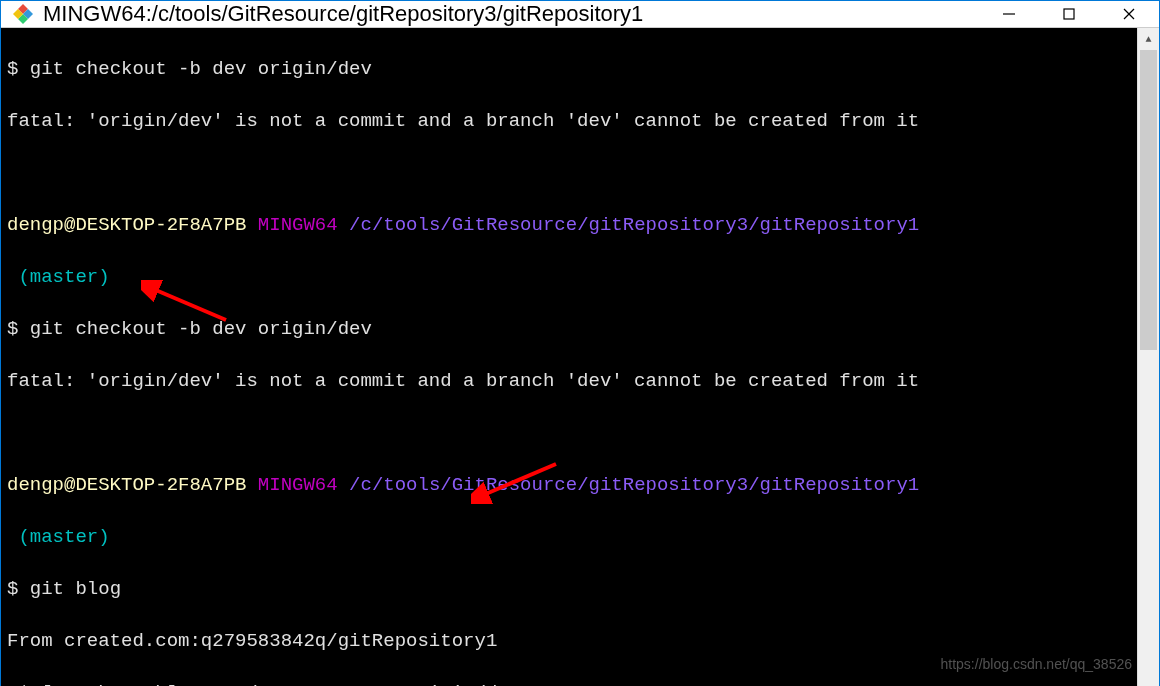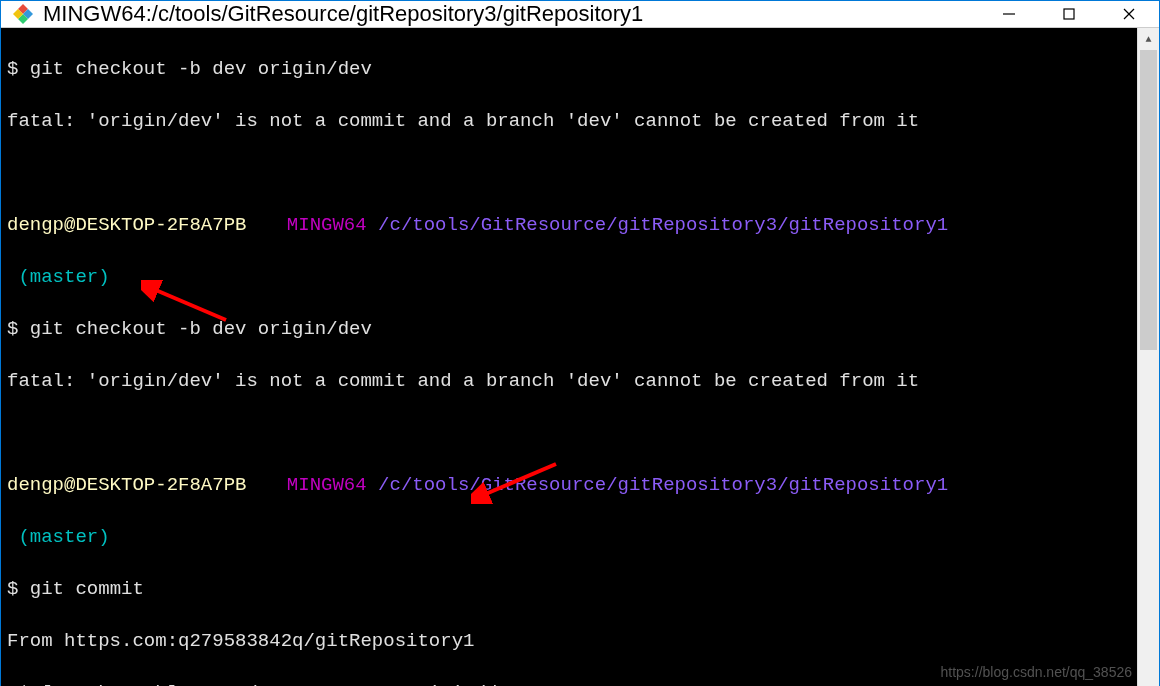--- a/index.html
+++ b/index.html
@@ -88,30 +88,30 @@
       position: absolute;
       top: 22px;
       left: 2px;
       right: 2px;
       height: 300px;
       background: #ccc;
     }
     .line { display: block; }
     .white { color: #e0e0e0; }
     .green { color: #fef9c3; }
-    .magenta { color: #c000c0; margin-left: 29px; }
+    .magenta { color: #c000c0; }
     .yellow { color: #8b5cf6; }
     .cyan { color: #00c0c0; }
     .arrow-annot {
       position: absolute;
       pointer-events: none;
     }
     .watermark {
       position: absolute;
-      bottom: 6px;
+      bottom: 14px;
       right: 28px;
       font-family: Arial, sans-serif;
       font-size: 14px;
       color: #888;
       opacity: 0.6;
     }
   </style>
 </head>
 <body>
 
@@ -152,22 +152,22 @@
 <span class="line"><span class="white">$</span><span class="white"> </span><span class="white">git checkout -b dev origin/dev</span></span>
 <span class="line white">fatal: 'origin/dev' is not a commit and a branch 'dev' cannot be created from it</span>
 <span class="line"> </span>
 <span class="line"><span class="green">dengp@DESKTOP-2F8A7PB</span><span> </span><span class="magenta">MINGW64</span><span> </span><span class="yellow">/c/tools/GitResource/gitRepository3/gitRepository1</span></span>
 <span class="line"><span> </span><span class="cyan">(master)</span></span>
 <span class="line"><span class="white">$</span><span class="white"> </span><span class="white">git checkout -b dev origin/dev</span></span>
 <span class="line white">fatal: 'origin/dev' is not a commit and a branch 'dev' cannot be created from it</span>
 <span class="line"> </span>
 <span class="line"><span class="green">dengp@DESKTOP-2F8A7PB</span><span> </span><span class="magenta">MINGW64</span><span> </span><span class="yellow">/c/tools/GitResource/gitRepository3/gitRepository1</span></span>
 <span class="line"><span> </span><span class="cyan">(master)</span></span>
-<span class="line"><span class="white">$</span><span class="white"> </span><span class="white">git commit</span></span>
-<span class="line white">From https.com:q279583842q/gitRepository1</span>
+<span class="line"><span class="white">$</span><span class="white"> </span><span class="white">git blog</span></span>
+<span class="line white">From created.com:q279583842q/gitRepository1</span>
 <span class="line white"> * [new branch]      dev        -&gt; origin/dev</span>
 
 
 
 
 
 
 
 
 

